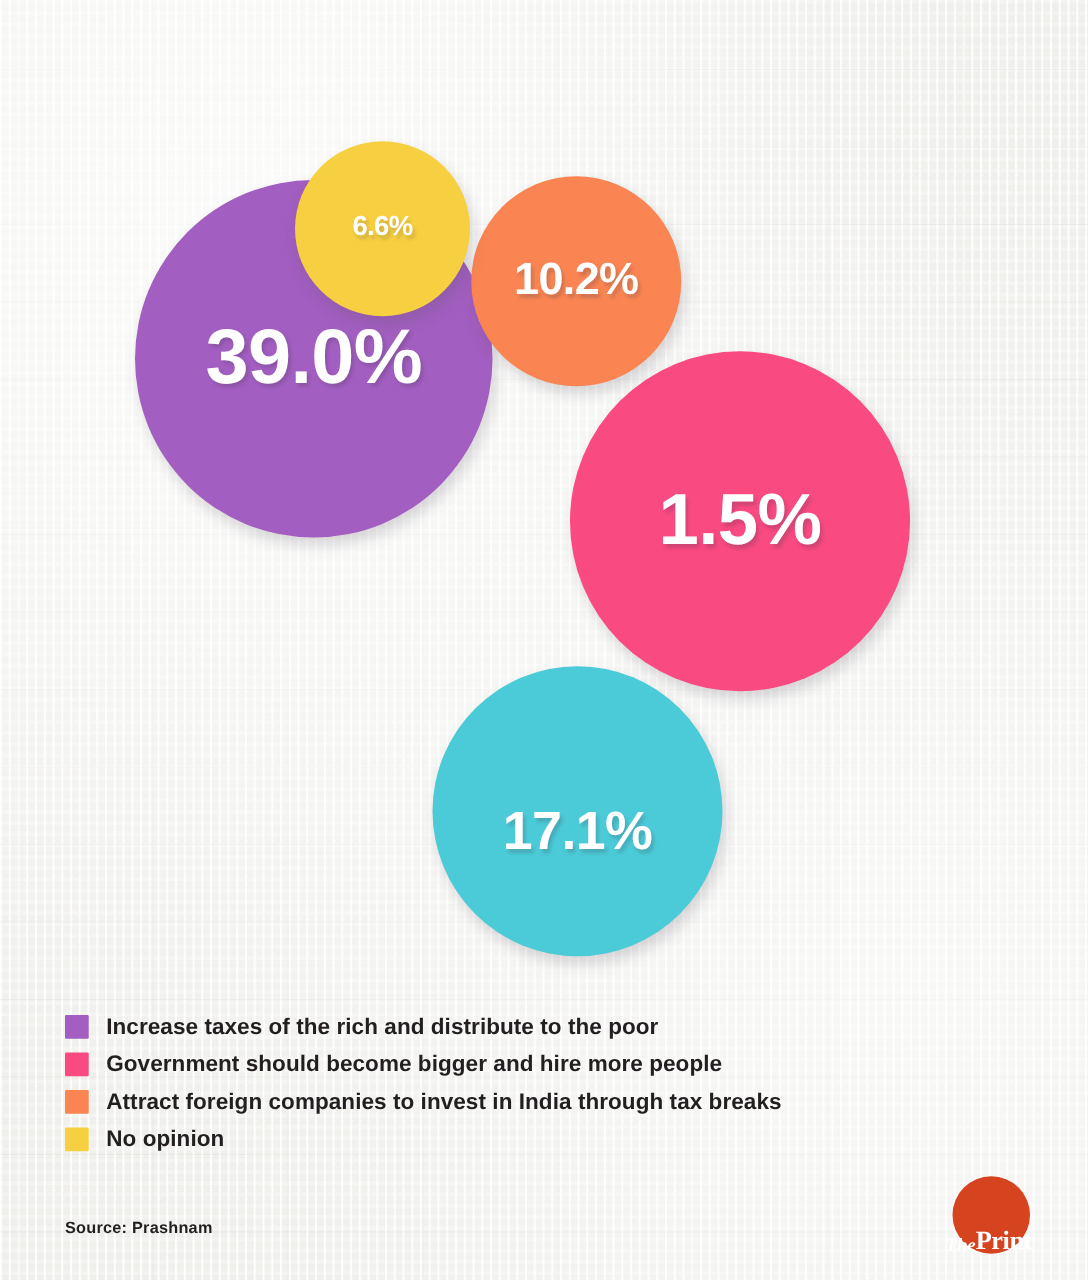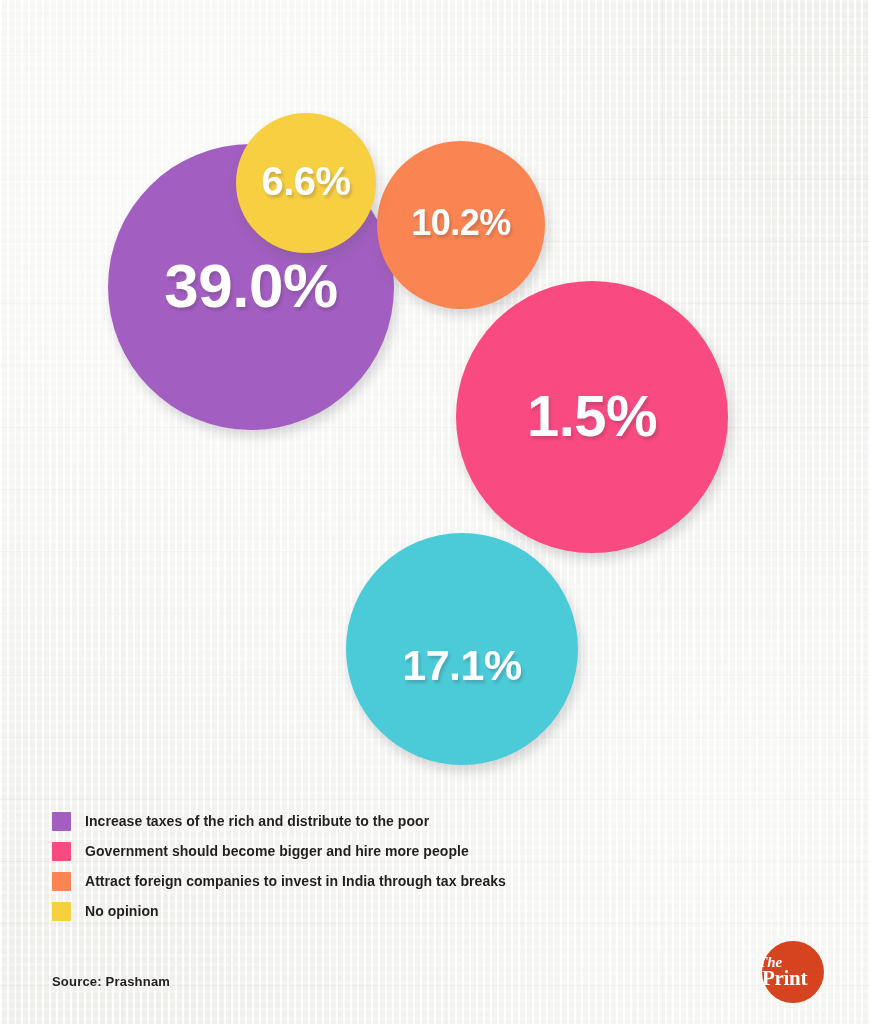--- a/index.html
+++ b/index.html
@@ -97,21 +97,21 @@
   #bubble-purple { left: 108px; top: 48px;  width: 286px; height: 286px; background: #a25ec0; }
   #bubble-pink   { left: 456px; top: 185px; width: 272px; height: 272px; background: #f94a81; }
   #bubble-teal   { left: 346px; top: 437px; width: 232px; height: 232px; background: #4bcbd8; }
   #bubble-orange { left: 377px; top: 45px;  width: 168px; height: 168px; background: #fb8552; }
   #bubble-yellow { left: 236px; top: 17px;  width: 140px; height: 140px; background: #f7d041; }
 
   #bubble-purple .bubble-label { font-size: 62px; }
   #bubble-pink   .bubble-label { font-size: 58px; }
   #bubble-teal   .bubble-label { font-size: 43px; margin-top: 36px; }
   #bubble-orange .bubble-label { font-size: 36px; }
-  #bubble-yellow .bubble-label { font-size: 40px; }
+  #bubble-yellow .bubble-label { font-size: 22px; }
 
   
   #bubble-purple { z-index: 2; }
   #bubble-pink   { z-index: 2; }
   #bubble-teal   { z-index: 3; }
   #bubble-orange { z-index: 4; }
   #bubble-yellow { z-index: 5; }
 
   
   .legend {
@@ -129,21 +129,21 @@
   .legend-swatch {
     width: 19px;
     height: 19px;
     flex: 0 0 19px;
     border-radius: 1px;
   }
   .legend-label {
     margin-left: 14px;
     font-family: "Liberation Sans Narrow", "Liberation Sans", sans-serif;
     font-weight: bold;
-    font-size: 14px;
+    font-size: 18px;
     line-height: 19px;
     color: #231f20;
     white-space: nowrap;
     letter-spacing: 0.05px;
   }
 
   
   .source {
     position: absolute;
     left: 52px;
@@ -160,22 +160,22 @@
   .logo {
     position: absolute;
     left: 762px;
     top: 941px;
     width: 62px;
     height: 62px;
     border-radius: 50%;
     background: #d6441f;
     z-index: 4;
     display: flex;
-    flex-direction: column;
-    align-items: flex-start;
+    flex-direction: row;
+    align-items: flex-end;
     justify-content: center;
     line-height: 1;
   }
   .logo-the {
     font-family: "Liberation Serif", serif;
     font-style: italic;
     font-weight: bold;
     font-size: 15px;
     color: #ffffff;
     margin-bottom: -2px;

